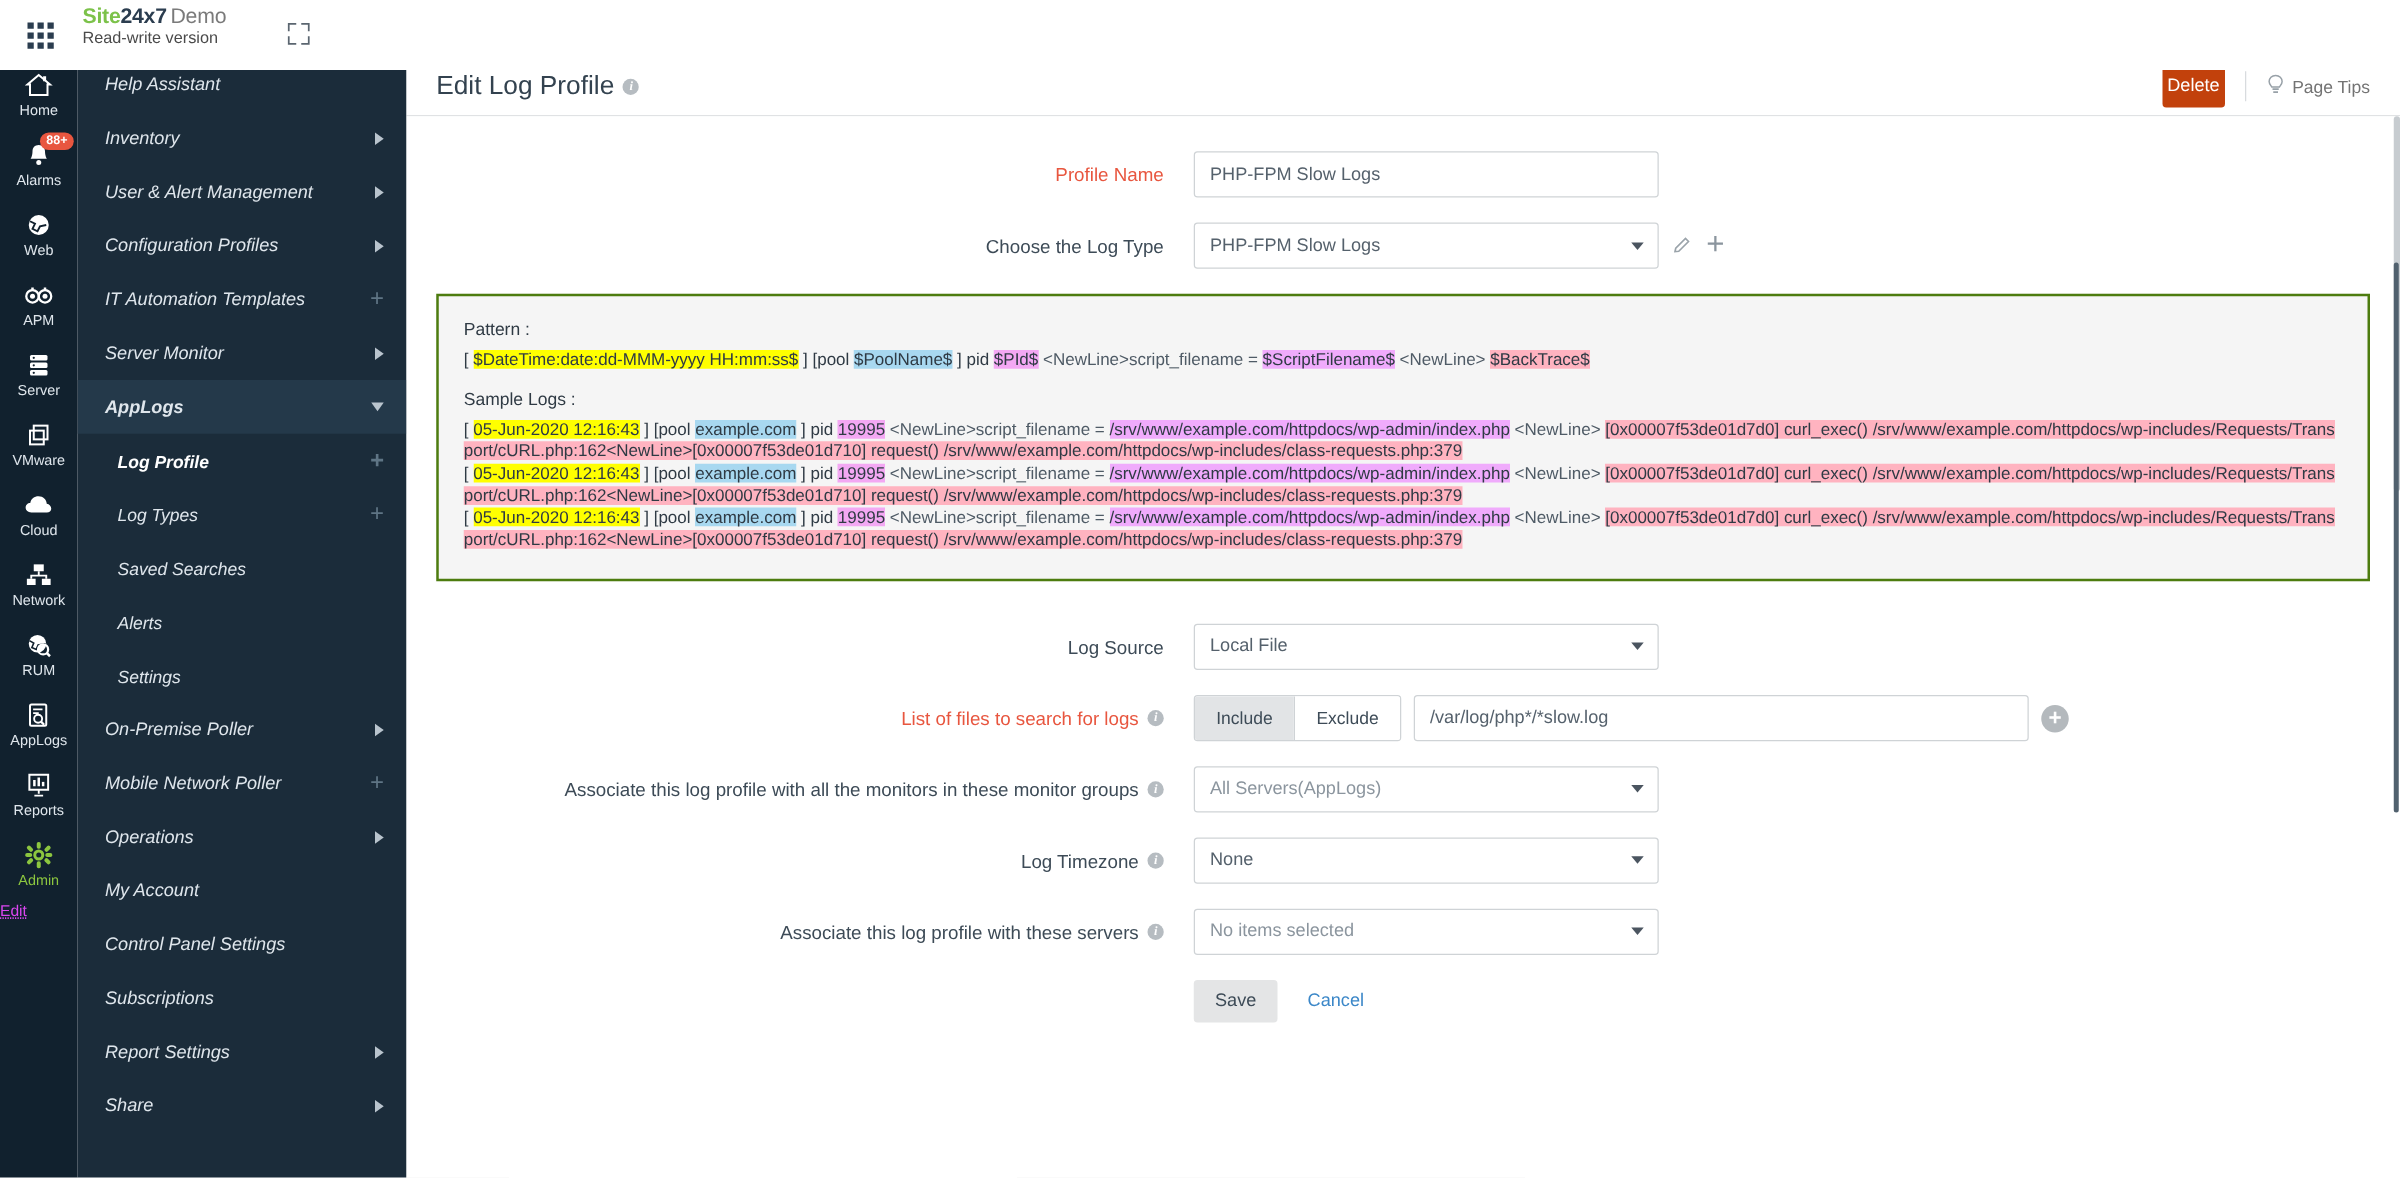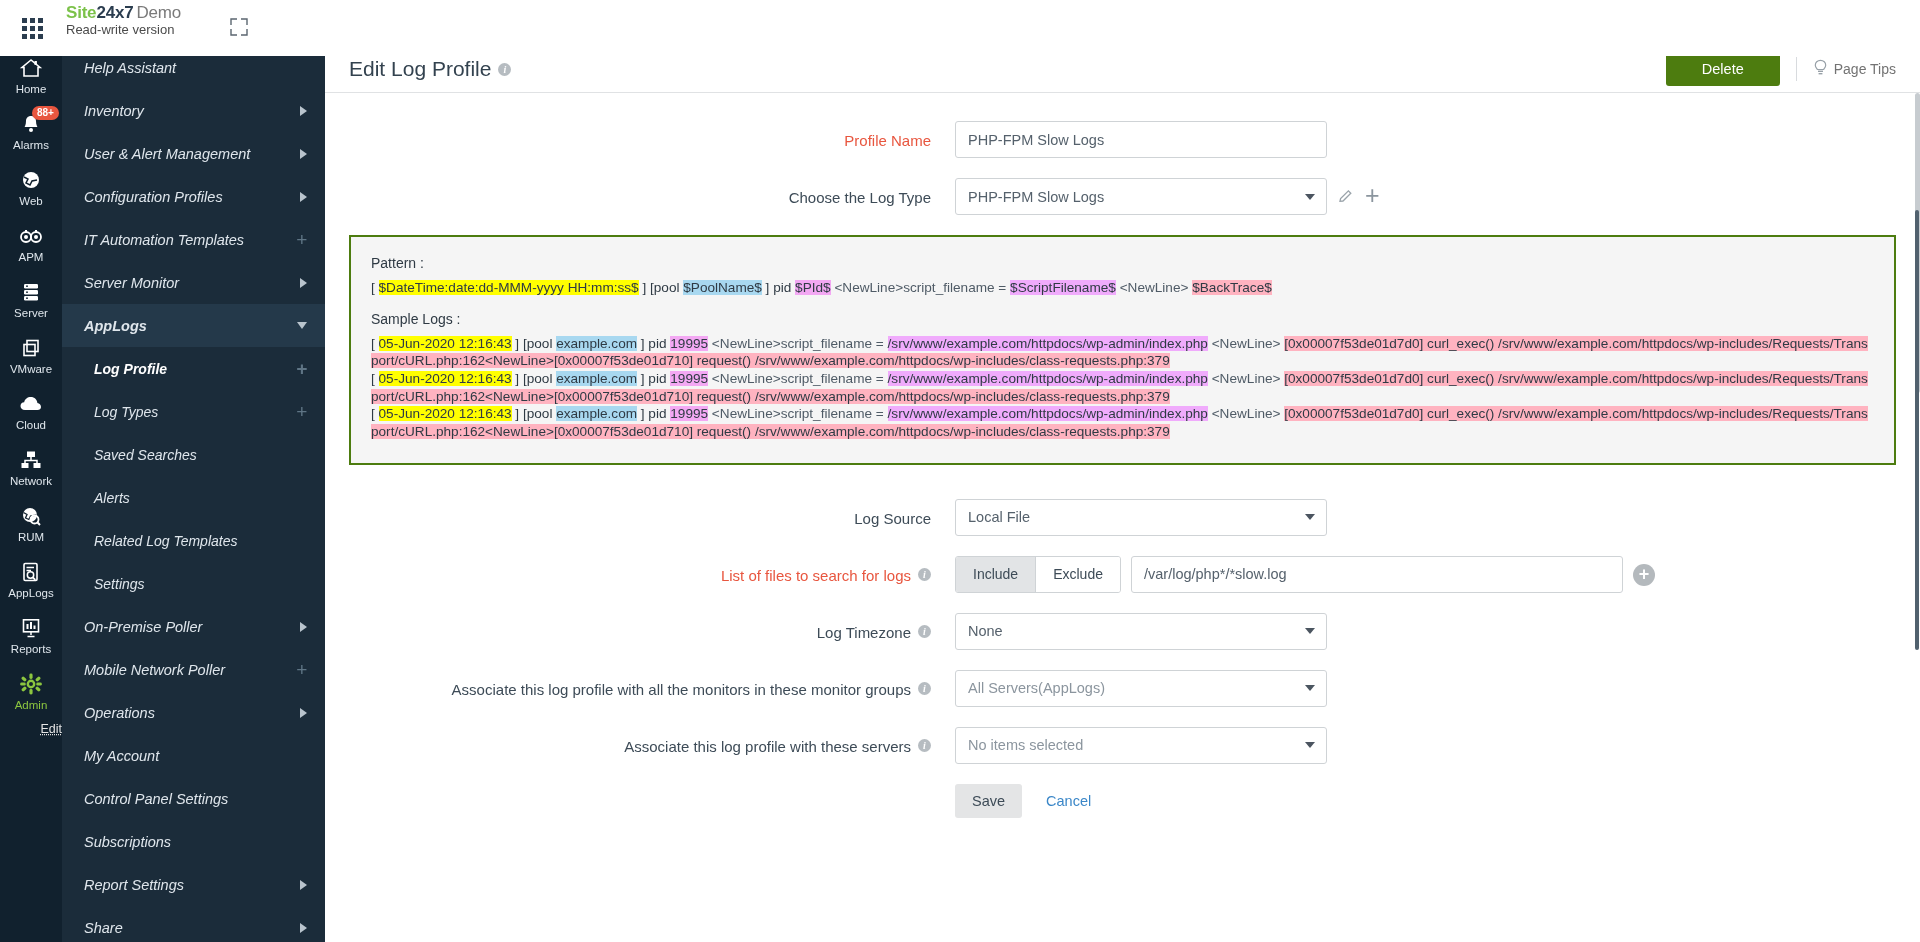--- a/index.html
+++ b/index.html
@@ -43,21 +43,21 @@
     width: 62px; padding: 9px 0 7px; text-align: center; cursor: pointer; position: relative;
   }
   .rail-ico { height: 26px; display: flex; align-items: center; justify-content: center; }
   .rail-label { font-size: 11.5px; color: #dfe6ec; margin-top: 2px; }
   .rail-item.active .rail-label { color: #8cc63f; }
   .rail-badge {
     position: absolute; left: 32px; top: 4px; background: #e8563f; color: #fff;
     font-size: 10px; font-weight: bold; border-radius: 9px; padding: 1px 5px; line-height: 12px;
   }
   #rail-edit {
-    text-align: right; font-size: 12.5px; color: #e5e5e5; margin-top: 4px;
+    text-align: left; font-size: 12.5px; color: #d946ef; margin-top: 4px;
     text-decoration: underline; text-decoration-style: dotted; cursor: pointer;
   }
 
   
   #sidemenu {
     position: absolute; left: 62px; top: 46px; width: 263px; height: 896px;
     background: #1b2c3a; overflow: hidden; z-index: 25; font-style: italic;
   }
   .menu-row {
     position: relative; height: 43px; display: flex; align-items: center;
@@ -92,22 +92,22 @@
   }
   #page-title { font-size: 21px; color: #33424f; }
   .info-dot {
     display: inline-block; width: 13px; height: 13px; border-radius: 50%;
     background: #b6bcc1; color: #fff; font-size: 10px; font-style: italic;
     font-family: "Liberation Serif", serif; text-align: center; line-height: 13px;
     vertical-align: 3px; margin-left: 7px; font-weight: bold;
   }
   .hdr-right { margin-left: auto; display: flex; align-items: center; gap: 16px; }
   #delete-btn {
-    background: #4d7c0f; color: #fff; border: none; border-radius: 3px;
-    font-size: 14.5px; padding: 9px 36px; cursor: pointer;
+    background: #c2410c; color: #fff; border: none; border-radius: 3px;
+    font-size: 14.5px; padding: 9px 4px; cursor: pointer;
     font-family: "Liberation Sans", sans-serif;
   }
   .hdr-div { width: 1px; height: 24px; background: #d8dbde; }
   #page-tips { display: flex; align-items: center; gap: 6px; color: #737373; font-size: 14px; cursor: pointer; }
 
   #page-body { position: relative; height: 849px; background: #fff; overflow: hidden; }
 
   
   .frow { display: flex; align-items: flex-start; margin-bottom: 20px; }
   .flabel {
@@ -389,23 +389,20 @@
         <span class="label">Log Types</span>
         <span class="plus-sign">+</span>
       </div>
       <div class="menu-row sub">
         <span class="label">Saved Searches</span>
       </div>
       <div class="menu-row sub">
         <span class="label">Alerts</span>
       </div>
       <div class="menu-row sub">
-        <span class="label">Related Log Templates</span>
-      </div>
-      <div class="menu-row sub">
         <span class="label">Settings</span>
       </div>
       <div class="menu-row">
         <span class="label">On-Premise Poller</span>
         <span class="caret-r"></span>
       </div>
       <div class="menu-row">
         <span class="label">Mobile Network Poller</span>
         <span class="plus-sign">+</span>
       </div>
@@ -510,40 +507,40 @@
         <div id="incl-group">
           <div class="seg on">Include</div>
           <div class="seg">Exclude</div>
         </div>
         <input id="file-input" value="/var/log/php*/*slow.log" style="">
         <div id="add-file-btn">+</div>
       </div>
     </div>
 
     <div class="frow">
+      <div class="flabel"><span>Associate this log profile with all the monitors in these monitor groups</span><span class="info-dot">i</span></div>
+      <div class="fctrl">
+        <div class="selbox muted">
+          <span>All Servers(AppLogs)</span>
+          <span class="sel-arrow"></span>
+        </div>
+      </div>
+    </div>
+
+    <div class="frow">
       <div class="flabel"><span>Log Timezone</span><span class="info-dot">i</span></div>
       <div class="fctrl">
         <div class="selbox">
           <span>None</span>
           <span class="sel-arrow"></span>
         </div>
       </div>
     </div>
 
     <div class="frow">
-      <div class="flabel"><span>Associate this log profile with all the monitors in these monitor groups</span><span class="info-dot">i</span></div>
-      <div class="fctrl">
-        <div class="selbox muted">
-          <span>All Servers(AppLogs)</span>
-          <span class="sel-arrow"></span>
-        </div>
-      </div>
-    </div>
-
-    <div class="frow">
       <div class="flabel"><span>Associate this log profile with these servers</span><span class="info-dot">i</span></div>
       <div class="fctrl">
         <div class="selbox muted">
           <span>No items selected</span>
           <span class="sel-arrow"></span>
         </div>
       </div>
     </div>
 
     <div class="frow">

